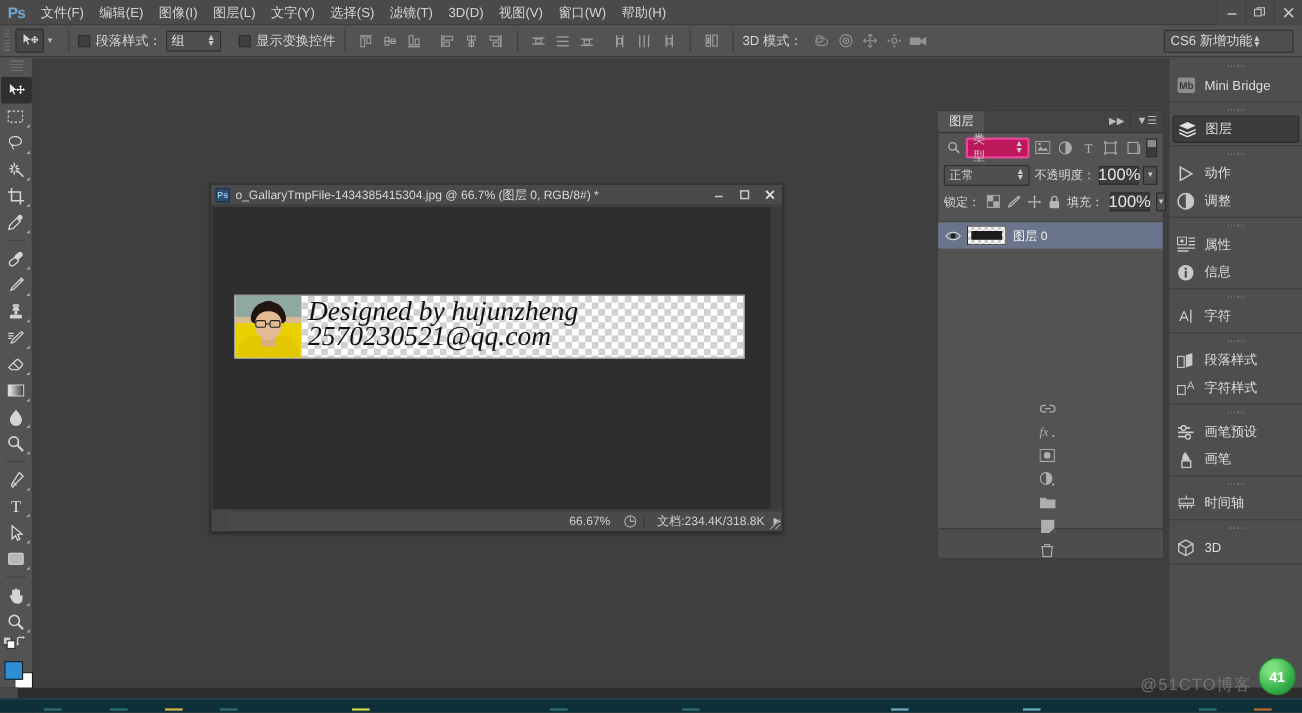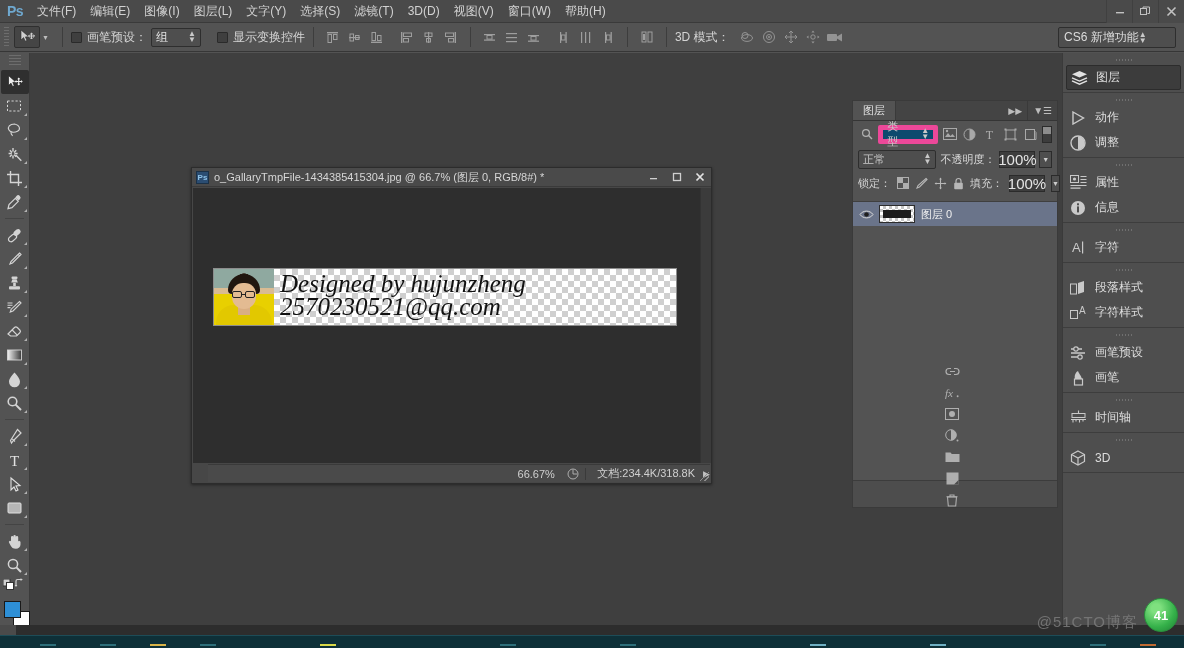--- a/index.html
+++ b/index.html
@@ -189,21 +189,21 @@
   .lp-tabs { height:20px; background:#444; display:flex; align-items:stretch;
     border-bottom:1px solid #353535; }
   .lp-tab { padding:0 10px; display:flex; align-items:center; font-size:11px;
     background:#535353; color:#e2e2e2; border-right:1px solid #3a3a3a; }
   .lp-tabfill { flex:1; }
   .lp-dblarrow { padding:0 5px; display:flex; align-items:center; color:#bdbdbd; font-size:9px; }
   .lp-menu { padding:0 5px; display:flex; align-items:center; color:#bdbdbd; font-size:10px;
     border-left:1px solid #3a3a3a; }
   .lp-filter { height:26px; display:flex; align-items:center; padding:0 5px; gap:3px; }
   .lp-kind {
-    height:19px; width:62px; background:#0c4a6e; border:5px solid #ec4899; border-radius:2px;
+    height:19px; width:62px; background:#be185d; border:2px solid #ec4899; border-radius:2px;
     display:flex; align-items:center; justify-content:space-between; padding:0 4px; font-size:11px;gap:23px;
   }
   .lp-fico { width:19px;height:19px;display:flex;align-items:center;justify-content:center;opacity:.8;}
   .lp-toggle { width:11px;height:17px;margin-left:auto;
     background:linear-gradient(#8c8c8c 0 45%,#3c3c3c 45% 100%); border:1px solid #2b2b2b;}
   .lp-blend { height:24px; display:flex; align-items:center; padding:0 5px; gap:4px; }
   .lp-blendsel { height:19px; width:88px; background:#4e4e4e; border:1px solid #2e2e2e;
     border-radius:2px; display:flex; align-items:center; justify-content:space-between;
     padding:0 4px; font-size:11px; }
   .lp-lbl { font-size:11px; color:#d6d6d6; white-space:nowrap; }
@@ -326,21 +326,21 @@
     <div class="opt-tool">
       <svg width="16" height="16" viewBox="0 0 16 16">
         <path d="M2 1 L2 11 L4.6 8.6 L6.2 12.2 L8 11.4 L6.4 7.9 L9.8 7.7 Z" fill="#cfcfcf" stroke="#2a2a2a" stroke-width=".6"></path>
         <path d="M12.5 4 v6 M9.5 7 h6 M12.5 4 l-1.3 1.3 M12.5 4 l1.3 1.3 M12.5 10 l-1.3-1.3 M12.5 10 l1.3-1.3 M9.5 7 l1.3-1.3 M9.5 7 l1.3 1.3 M15.5 7 l-1.3-1.3 M15.5 7 l-1.3 1.3" stroke="#cfcfcf" stroke-width="1" fill="none"></path>
       </svg>
     </div>
     <div class="opt-caret">▼</div>
     <div class="opt-sep"></div>
 
     <div class="opt-check"></div>
-    <span class="opt-label">画笔预设：</span>
+    <span class="opt-label">段落样式：</span>
     <div class="opt-select">
       <span>组</span>
       <span class="spin">▲<br>▼</span>
     </div>
 
     <div style="width:16px"></div>
     <div class="opt-check"></div>
     <span class="opt-label">显示变换控件</span>
 
     <div class="opt-sep"></div>
@@ -896,20 +896,32 @@
         <svg width="12" height="13" viewBox="0 0 12 13">
             <path d="M1.5 3 h9 l-0.8 9 h-7.4z" fill="none" stroke="#c6c6c6" stroke-width="1.1"></path>
             <path d="M0.5 2.8 h11 M4 2.8 V1 h4 v1.8" fill="none" stroke="#c6c6c6" stroke-width="1.1"></path>
           </svg>
       </span>
     </div>
   </div>
 
   <div class="dock">
 
+    <div class="dock-group">
+      <div class="dock-grip"></div>
+      <div class="dock-item">
+        <span class="dock-ico">
+          <svg width="17" height="15" viewBox="0 0 17 15">
+              <rect x="0.5" y="0.5" width="16" height="14" rx="2" fill="#8d8d8d"></rect>
+              <text x="8.5" y="11" font-size="9" font-family="Liberation Sans,sans-serif" fill="#3b3b3b" text-anchor="middle" font-weight="bold">Mb</text>
+            </svg>
+        </span>
+        <span class="dock-lbl">Mini Bridge</span>
+      </div>
+    </div>
 
     <div class="dock-group">
       <div class="dock-grip"></div>
       <div class="dock-item active">
         <span class="dock-ico">
           <svg width="17" height="15" viewBox="0 0 17 15">
               <path d="M8.5 1 L16 4.3 L8.5 7.6 L1 4.3z" fill="#e2e2e2"></path>
               <path d="M1 7.8 L8.5 11.1 L16 7.8" fill="none" stroke="#e2e2e2" stroke-width="1.4"></path>
               <path d="M1 10.9 L8.5 14.2 L16 10.9" fill="none" stroke="#e2e2e2" stroke-width="1.4"></path>
             </svg>

